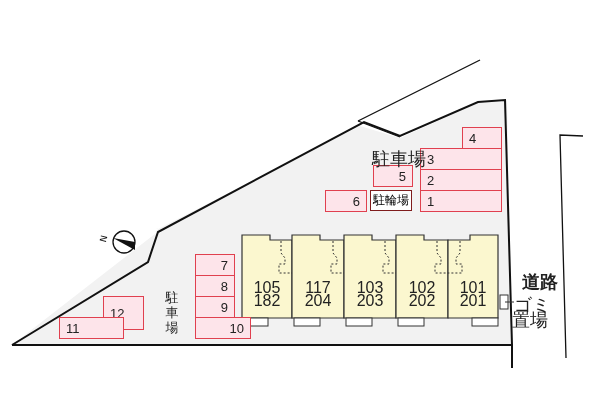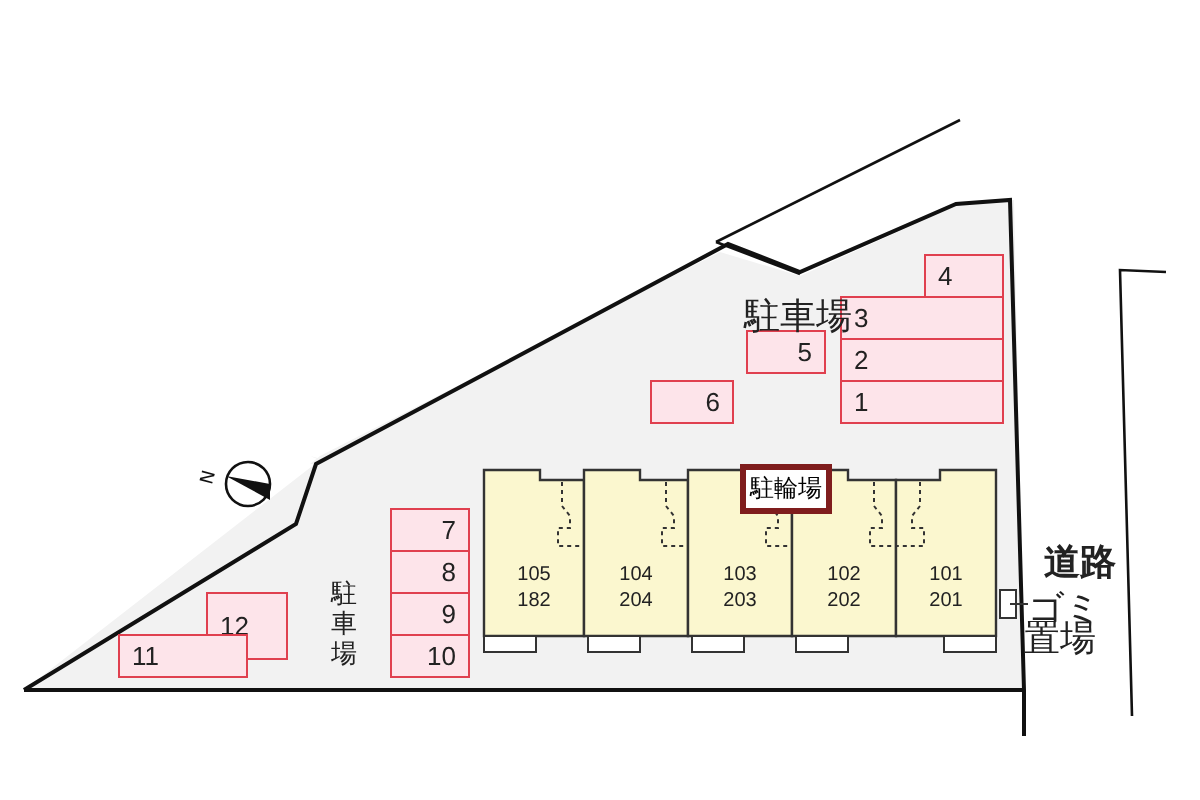--- a/index.html
+++ b/index.html
@@ -6,23 +6,23 @@
     body { width: 600px; height: 400px; overflow: hidden; position: relative;
            font-family: "DejaVu Sans", "Liberation Sans", sans-serif; }
     #plan { position: absolute; left: 0; top: 0; width: 600px; height: 400px; }
     .lbl { position: absolute; font-size: 18px; color: #222; line-height: 1; white-space: nowrap; }
     .slot { position: absolute; background: #fde4ea; border: 1.5px solid #e0404f; box-sizing: border-box;
             font-size: 13px; color: #222; font-family: "Liberation Sans", sans-serif; }
     .slot span { position: absolute; top: 50%; transform: translateY(-50%); }
     .slot.left span { left: 6px; }
     .slot.right span { right: 6px; }
     .vtext { position: absolute; font-size: 13px; color: #222; width: 14px; text-align: center; line-height: 15px; }
-    .unit-label { position: absolute; font-size: 10px; color: #222; text-align: center; line-height: 13px;
+    .unit-label { position: absolute; font-size: 16px; color: #222; text-align: center; line-height: 13px;
                   font-family: "Liberation Sans", sans-serif; width: 44px; }
-    .bike { position: absolute; background: #fff; border: 3px solid #7f1d1d; font-size: 12px; padding: 1px 2px; box-sizing: border-box; margin-top: 42px; }
+    .bike { position: absolute; background: #fff; border: 1px solid #7f1d1d; font-size: 12px; padding: 1px 2px; box-sizing: border-box; }
   </style>
 </head>
 <body>
 
 <svg id="plan" viewBox="0 0 600 400" xmlns="http://www.w3.org/2000/svg">
 
   <polygon points="12,345 160,230 155,228 170,232 155,232 160,228 360,126 400,138 480,102 507,100 512,345" fill="#f2f2f2" stroke="none"></polygon>
   <path d="M12,345 L148,262 L158,232 L364,122 L400,136 L478,102 L505,100 L512,345 L512,368 M12,345 L512,345" fill="none" stroke="#111" stroke-width="2"></path>
 
   <path d="M358,121 L480,60" fill="none" stroke="#111" stroke-width="1.3"></path>
@@ -86,42 +86,42 @@
 
 <div class="slot right" style="left:195px;top:254px;width:40px;height:22px;">
     <span>7</span>
   </div>
 <div class="slot right" style="left:195px;top:275px;width:40px;height:22px;">
     <span>8</span>
   </div>
 <div class="slot right" style="left:195px;top:296px;width:40px;height:22px;">
     <span>9</span>
   </div>
-<div class="slot right" style="left:195px;top:317px;width:40px;height:22px;">
+<div class="slot right" style="left:195px;top:317px;width:56px;height:22px;">
     <span>10</span>
   </div>
 <div class="slot left" style="left:103px;top:296px;width:41px;height:34px;">
     <span>12</span>
   </div>
 <div class="slot left" style="left:59px;top:317px;width:65px;height:22px;">
     <span>11</span>
   </div>
 
 <div class="vtext" style="left:165px;top:290px;">
   <div>駐</div>
   <div>車</div>
   <div>場</div>
 </div>
 
 <div class="unit-label" style="left:245px;top:281px;">
     <div>105</div>
     <div>182</div>
   </div>
 <div class="unit-label" style="left:296px;top:281px;">
-    <div>104</div>
+    <div>117</div>
     <div>204</div>
   </div>
 <div class="unit-label" style="left:348px;top:281px;">
     <div>103</div>
     <div>203</div>
   </div>
 <div class="unit-label" style="left:400px;top:281px;">
     <div>102</div>
     <div>202</div>
   </div>

